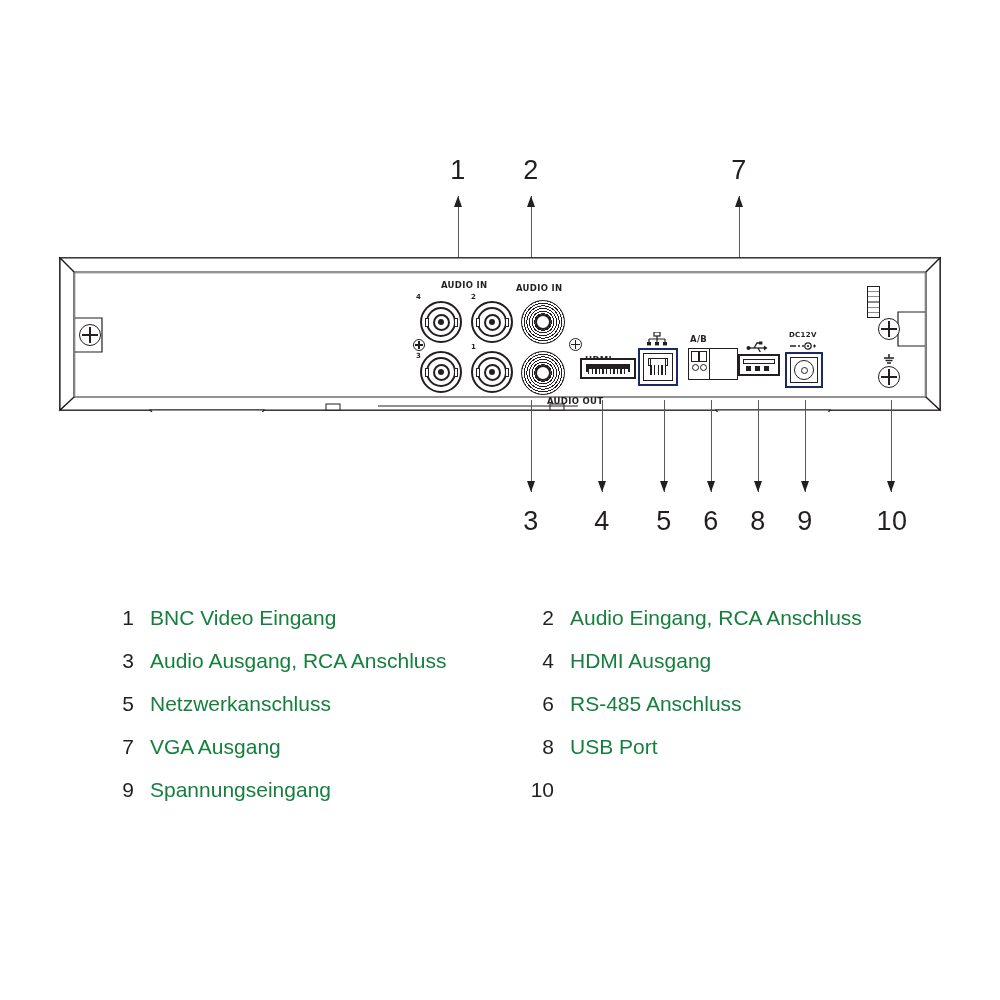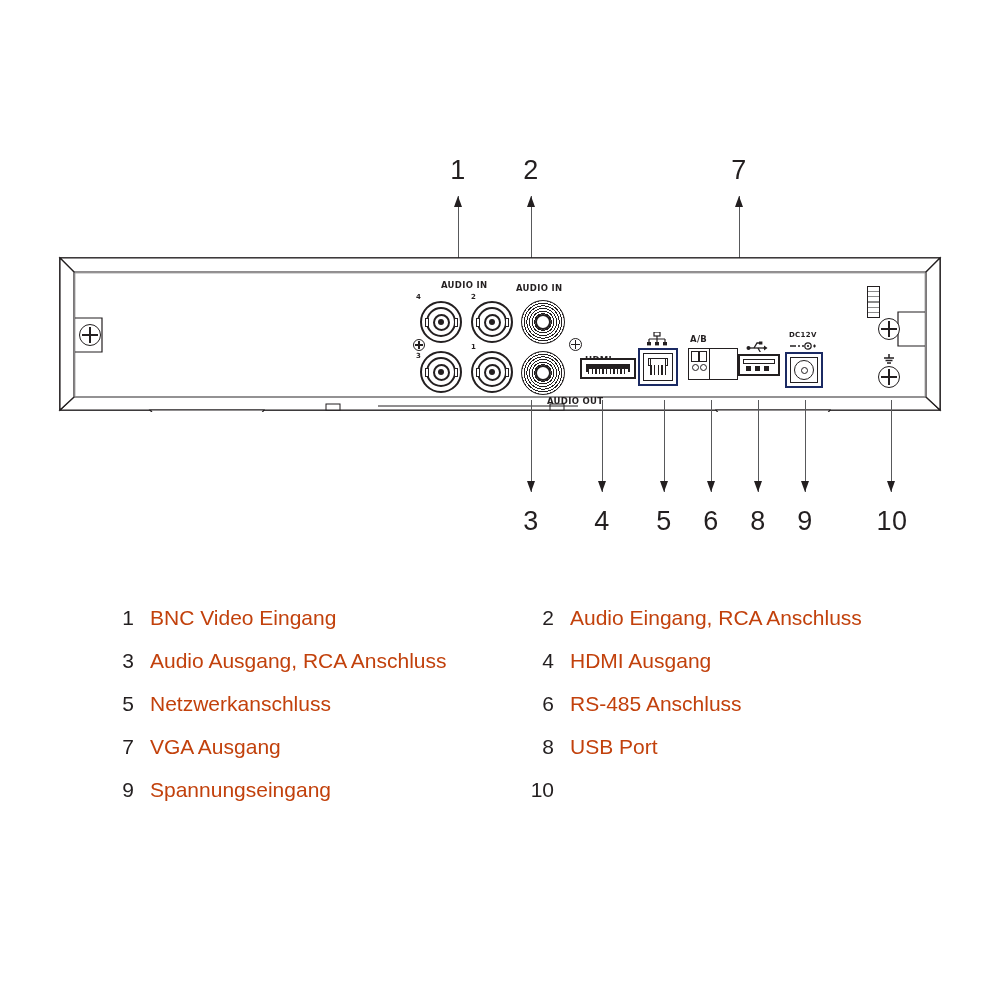--- a/index.html
+++ b/index.html
@@ -335,21 +335,21 @@
   .legend-num {
     width: 34px;
     text-align: right;
     font-size: 21px;
     color: #231f20;
     flex: none;
   }
   .legend-text {
     margin-left: 16px;
     font-size: 21px;
-    color: #c2410c;
+    color: #15803d;
     white-space: nowrap;
   }
 </style>
 </head>
 <body>
 
 <div id="callouts-top">
 
   <div class="callout" style="left:443px; top:157px; width:30px;">1</div>
   <div class="leader" style="left:458px; top:196px; height:62px;"></div>

